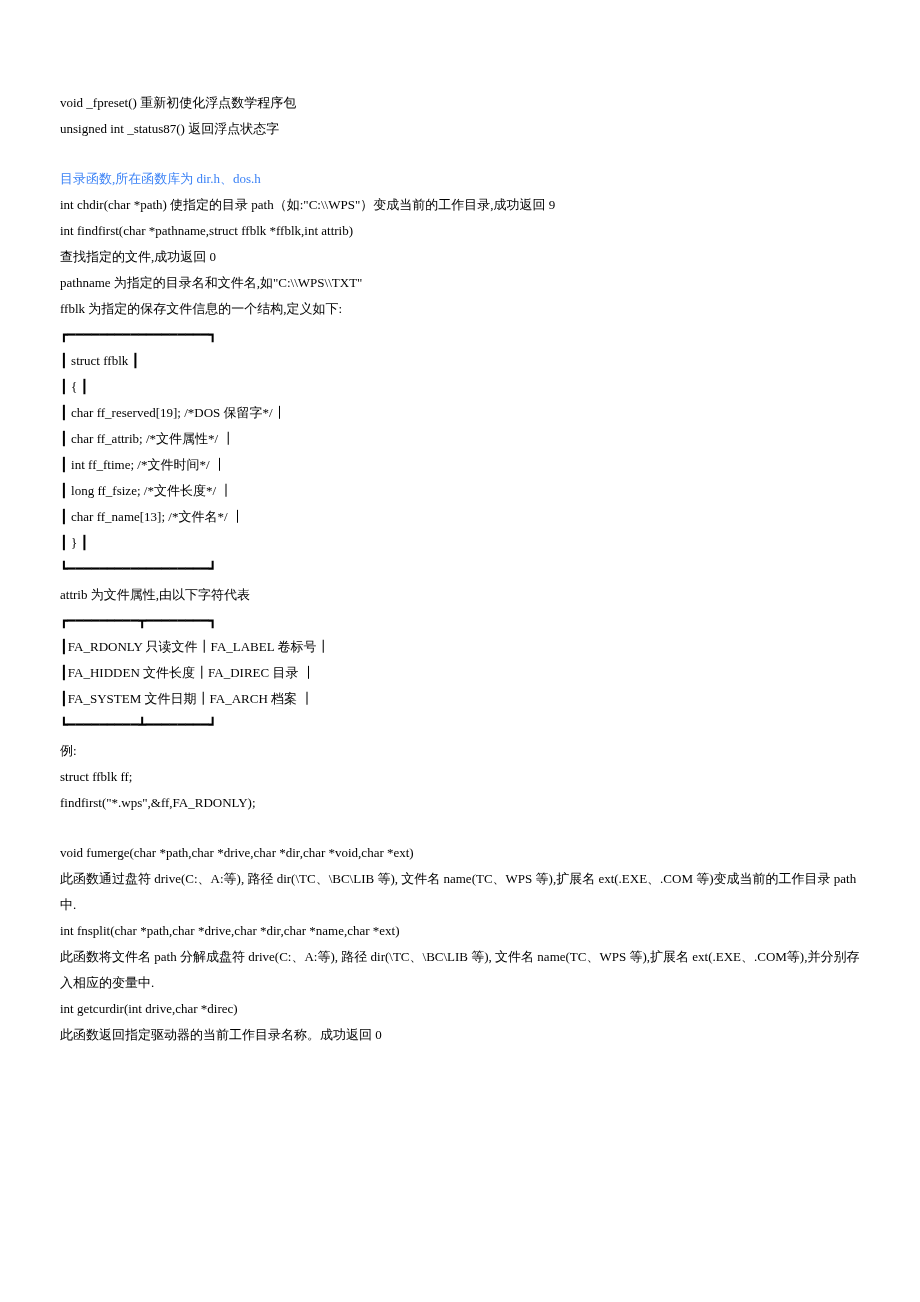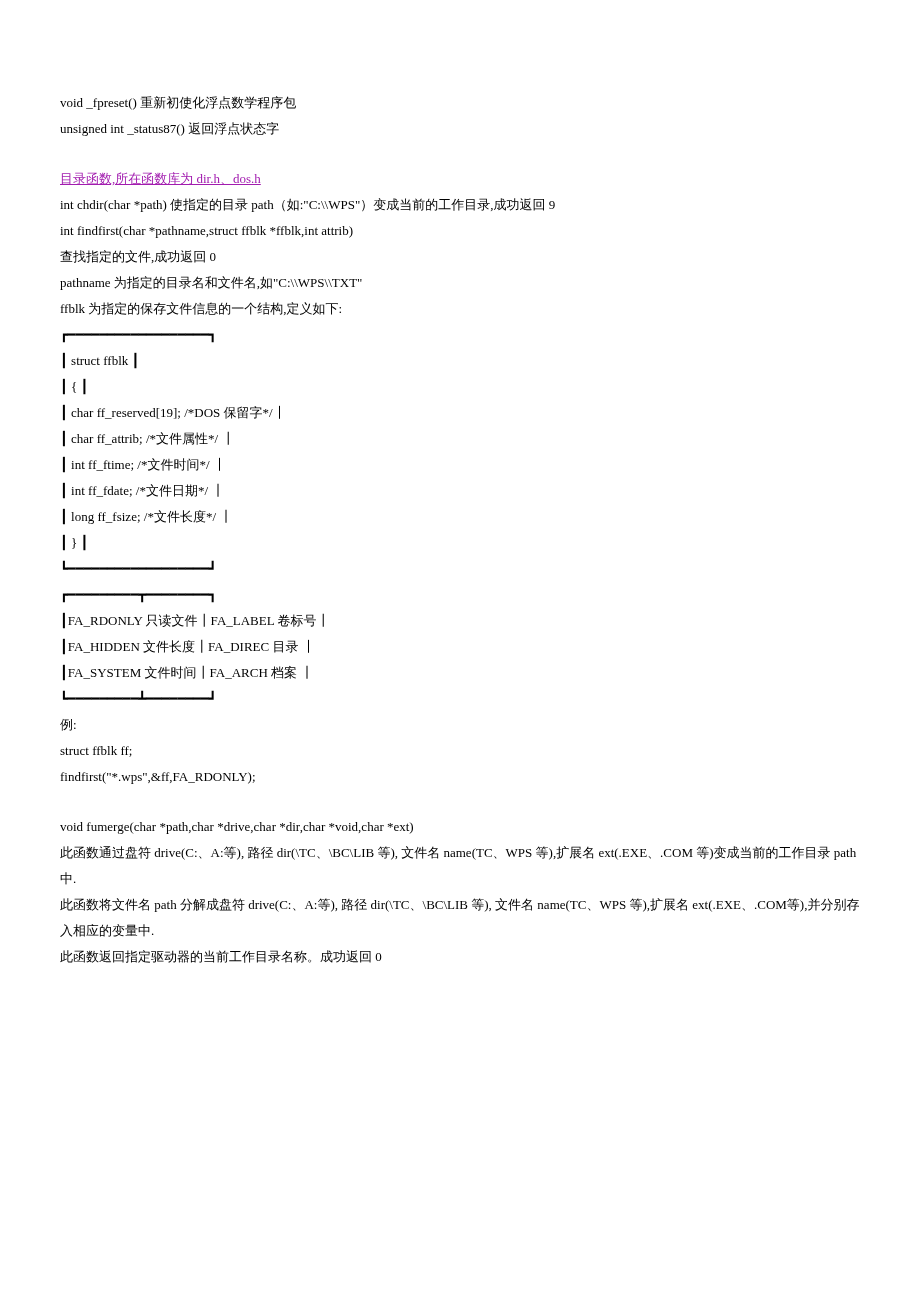--- a/index.html
+++ b/index.html
@@ -6,22 +6,21 @@
       font-family: "SimSun", "Times New Roman", serif;
       font-size: 13px;
       line-height: 2.0;
       color: #000;
       max-width: 920px;
       margin: 0;
       padding: 90px 60px 40px 60px;
       background: #fff;
     }
     .section-title {
-      color: #a21caf;
-      text-decoration: underline;
+      color: #3b82f6;
     }
     p {
       margin: 0;
       padding: 0;
     }
     .spacer {
       height: 24px;
     }
   </style>
 </head>
@@ -36,30 +35,33 @@
     <p>int findfirst(char *pathname,struct ffblk *ffblk,int attrib)</p>
     <p>查找指定的文件,成功返回 0</p>
     <p>pathname 为指定的目录名和文件名,如"C:\\WPS\\TXT"</p>
     <p>ffblk 为指定的保存文件信息的一个结构,定义如下:</p>
     <p>┏━━━━━━━━━━━━━━━━━━┓</p>
     <p>┃ struct ffblk ┃</p>
     <p>┃ { ┃</p>
     <p>┃ char ff_reserved[19]; /*DOS 保留字*/┃</p>
     <p>┃ char ff_attrib; /*文件属性*/ ┃</p>
     <p>┃ int ff_ftime; /*文件时间*/ ┃</p>
-    <p>┃ int ff_fdate; /*文件日期*/ ┃</p>
     <p>┃ long ff_fsize; /*文件长度*/ ┃</p>
+    <p>┃ char ff_name[13]; /*文件名*/ ┃</p>
     <p>┃ } ┃</p>
     <p>┗━━━━━━━━━━━━━━━━━━┛</p>
+    <p>attrib 为文件属性,由以下字符代表</p>
     <p>┏━━━━━━━━━┳━━━━━━━━┓</p>
     <p>┃FA_RDONLY  只读文件┃FA_LABEL  卷标号┃</p>
     <p>┃FA_HIDDEN  文件长度┃FA_DIREC  目录 ┃</p>
-    <p>┃FA_SYSTEM  文件时间┃FA_ARCH  档案 ┃</p>
+    <p>┃FA_SYSTEM  文件日期┃FA_ARCH  档案 ┃</p>
     <p>┗━━━━━━━━━┻━━━━━━━━┛</p>
     <p>例:</p>
     <p>struct ffblk ff;</p>
     <p>findfirst("*.wps",&amp;ff,FA_RDONLY);</p>
     <div class="spacer"></div>
     <p>void fumerge(char *path,char *drive,char *dir,char *void,char *ext)</p>
     <p>此函数通过盘符 drive(C:、A:等),  路径 dir(\TC、\BC\LIB 等),  文件名 name(TC、WPS 等),扩展名 ext(.EXE、.COM 等)变成当前的工作目录 path 中.</p>
+    <p>int fnsplit(char *path,char *drive,char *dir,char *name,char *ext)</p>
     <p>此函数将文件名 path 分解成盘符 drive(C:、A:等),  路径 dir(\TC、\BC\LIB 等),  文件名 name(TC、WPS 等),扩展名 ext(.EXE、.COM等),并分别存入相应的变量中.</p>
+    <p>int getcurdir(int drive,char *direc)</p>
     <p>此函数返回指定驱动器的当前工作目录名称。成功返回 0</p>
   </div>
 
 </body></html>

